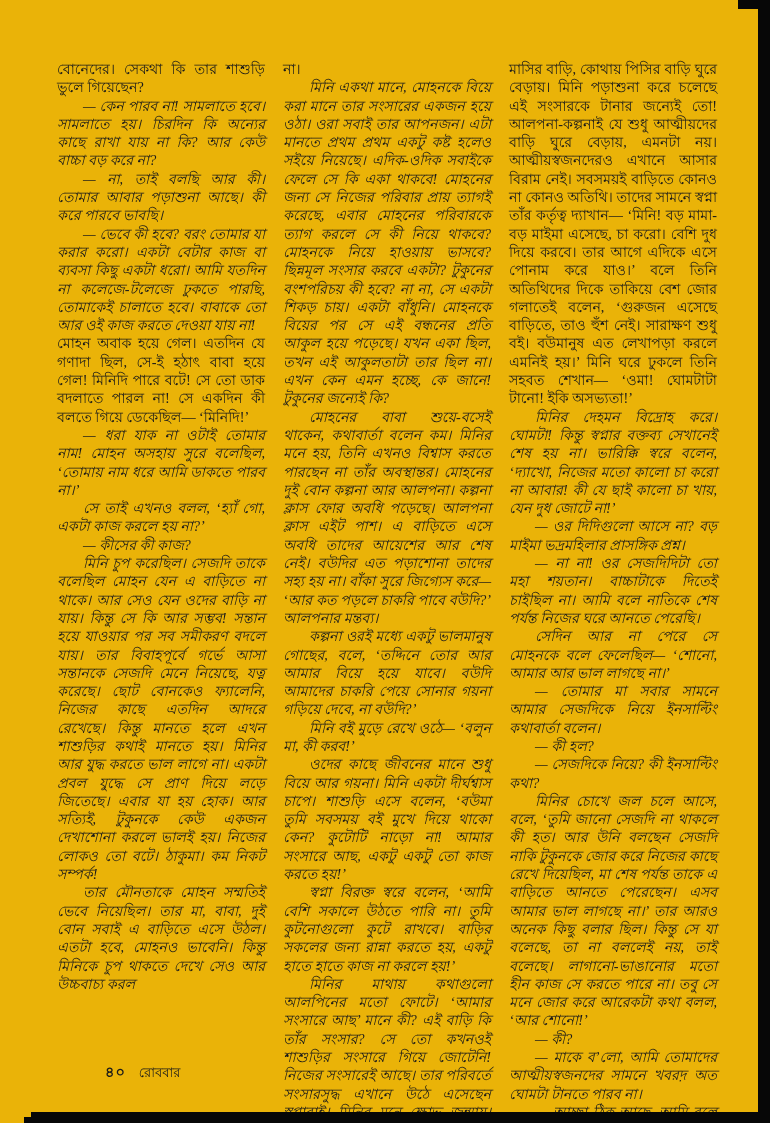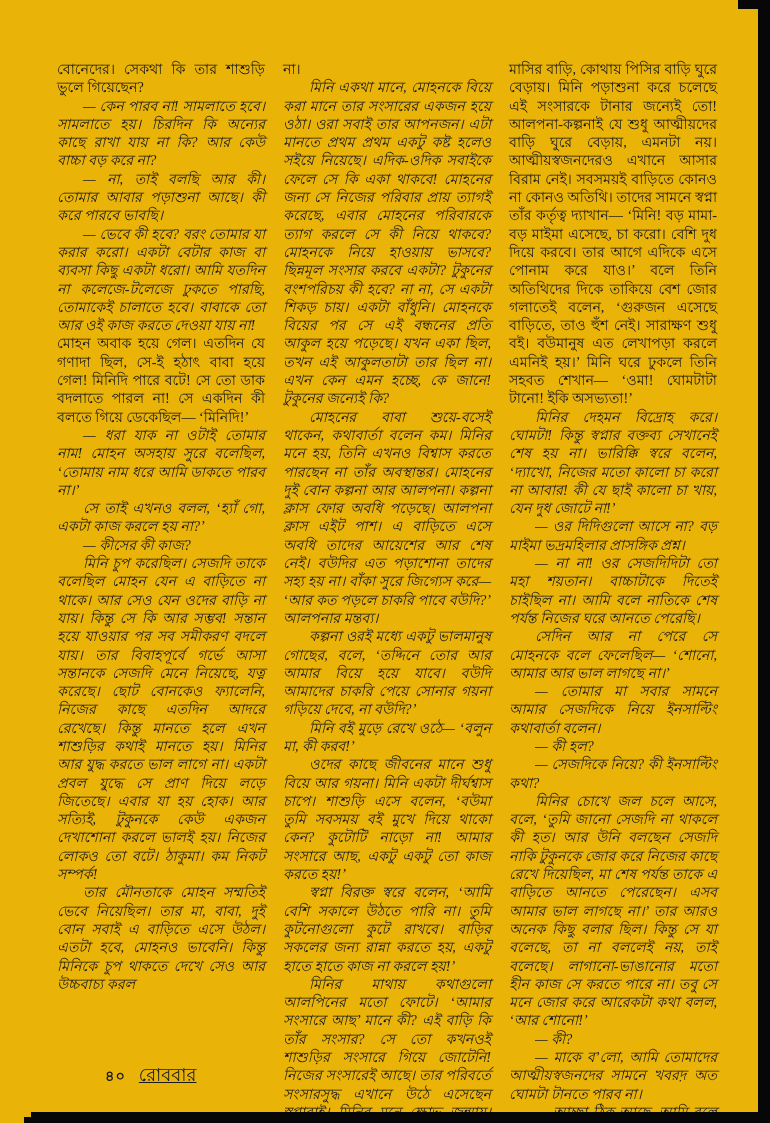--- a/index.html
+++ b/index.html
@@ -46,22 +46,21 @@
     align-items: baseline;
     gap: 13px;
     margin-left: 47px;
   }
   .page-number {
     font-size: 14.5px;
     font-weight: bold;
     letter-spacing: 1px;
   }
   .magazine-name {
-    font-size: 18px;
-    text-decoration: underline;
+    font-size: 13px;
   }
   
   .artifact { position: absolute; background: #070707; }
   .artifact-right  { right: 0; top: 4px; width: 12px; height: 1119px; }
   .artifact-top-right { right: 0; top: 0; width: 32px; height: 9px; }
   .artifact-bottom { left: 31px; right: 0; bottom: 0; height: 11px; }
   .artifact-bottom-notch { left: 24px; bottom: 0; width: 10px; height: 6px; }
 </style>
 </head>
 <body>

